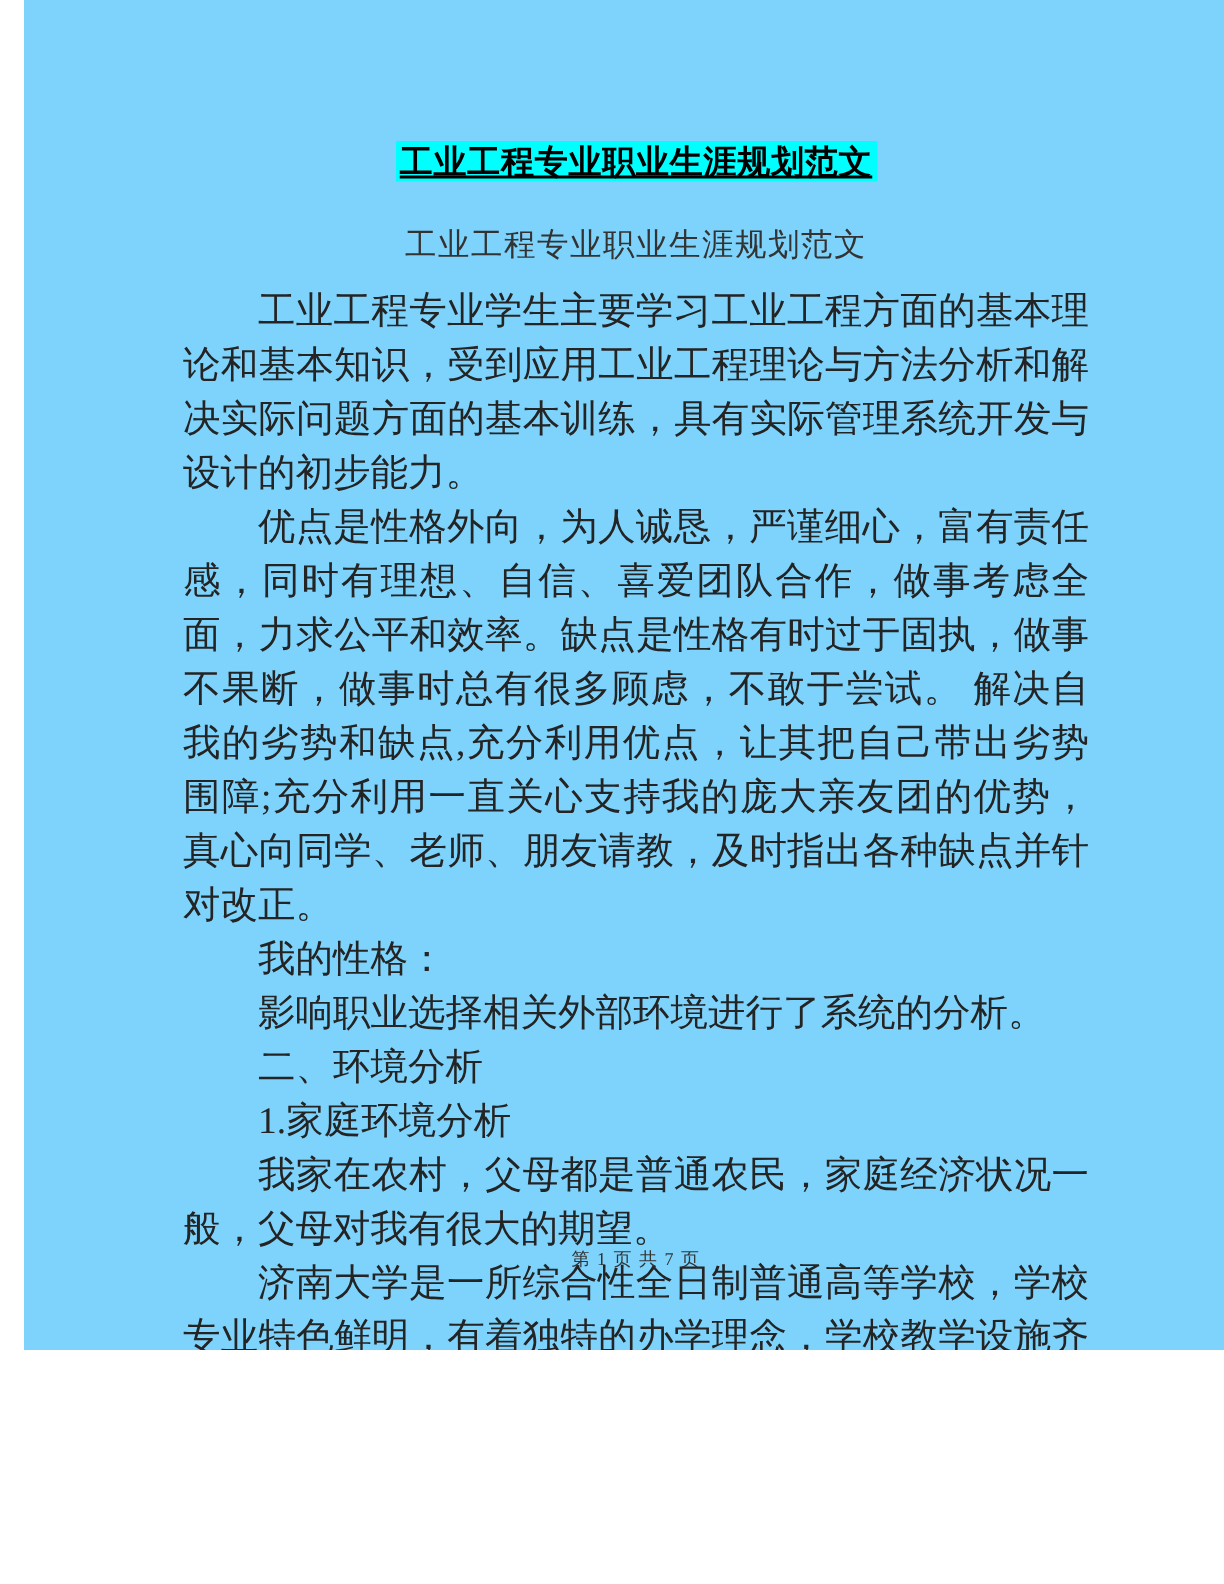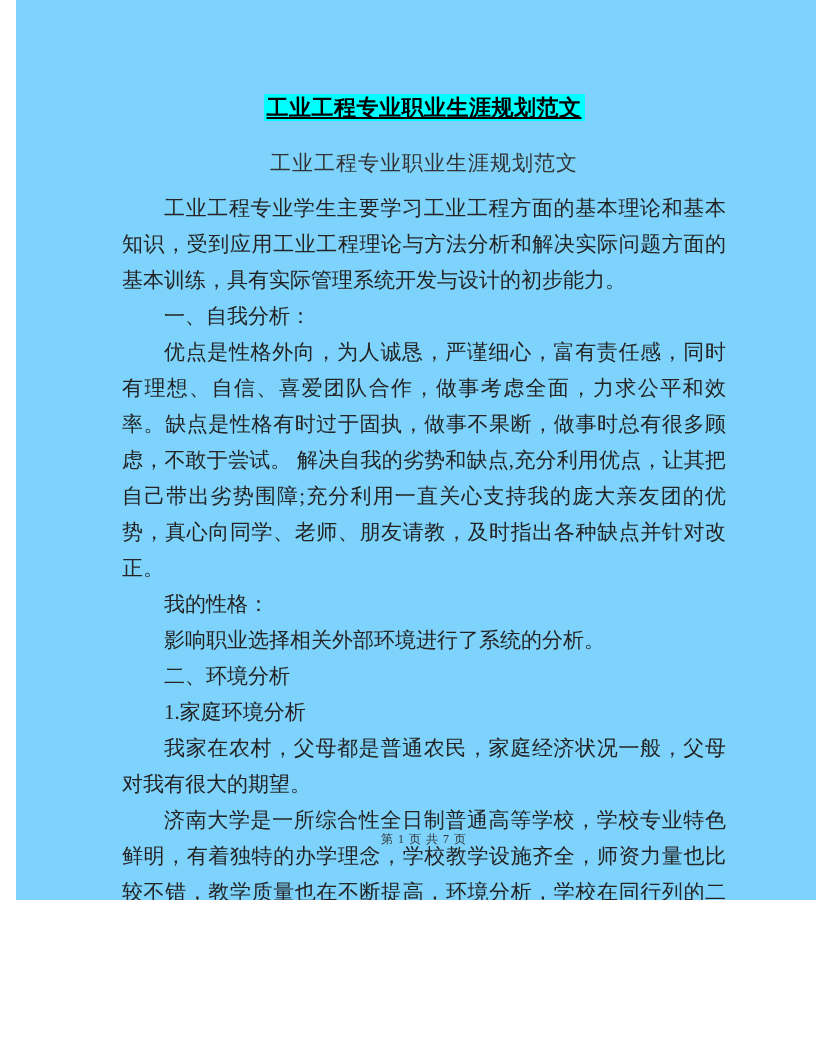--- a/index.html
+++ b/index.html
@@ -31,21 +31,21 @@
   .doc-subtitle {
     text-align: center;
     font-size: 21px;
     line-height: 26px;
     margin-top: 29px;
     color: #333333;
     letter-spacing: 1px;
   }
   .doc-body {
     margin: 14px 106px 0 106px;
-    font-size: 21px;
+    font-size: 25px;
     line-height: 36px;
     text-align: justify;
     text-justify: inter-character;
     color: #242424;
   }
   .doc-body p.para {
     margin: 0;
     padding: 0;
     text-indent: 2em;
   }
@@ -66,21 +66,20 @@
 <div class="page">
 
   <div class="title-row">
     <span class="doc-title">工业工程专业职业生涯规划范文</span>
   </div>
 
   <div class="doc-subtitle">工业工程专业职业生涯规划范文</div>
 
   <div class="doc-body">
       <p class="para">工业工程专业学生主要学习工业工程方面的基本理论和基本知识，受到应用工业工程理论与方法分析和解决实际问题方面的基本训练，具有实际管理系统开发与设计的初步能力。</p>
-      <p class="para">一、自我分析：</p>
       <p class="para">优点是性格外向，为人诚恳，严谨细心，富有责任感，同时有理想、自信、喜爱团队合作，做事考虑全面，力求公平和效率。缺点是性格有时过于固执，做事不果断，做事时总有很多顾虑，不敢于尝试。 解决自我的劣势和缺点,充分利用优点，让其把自己带出劣势围障;充分利用一直关心支持我的庞大亲友团的优势，真心向同学、老师、朋友请教，及时指出各种缺点并针对改正。</p>
       <p class="para">我的性格：</p>
       <p class="para">影响职业选择相关外部环境进行了系统的分析。</p>
       <p class="para">二、环境分析</p>
       <p class="para">1.家庭环境分析</p>
       <p class="para">我家在农村，父母都是普通农民，家庭经济状况一般，父母对我有很大的期望。</p>
       <p class="para">济南大学是一所综合性全日制普通高等学校，学校专业特色鲜明，有着独特的办学理念，学校教学设施齐全，师资力量也比较不错，教学质量也在不断提高，环境分析，学校在同行列的二本院校中排在前列。</p>
     </div>
 
   <div class="doc-footer">

